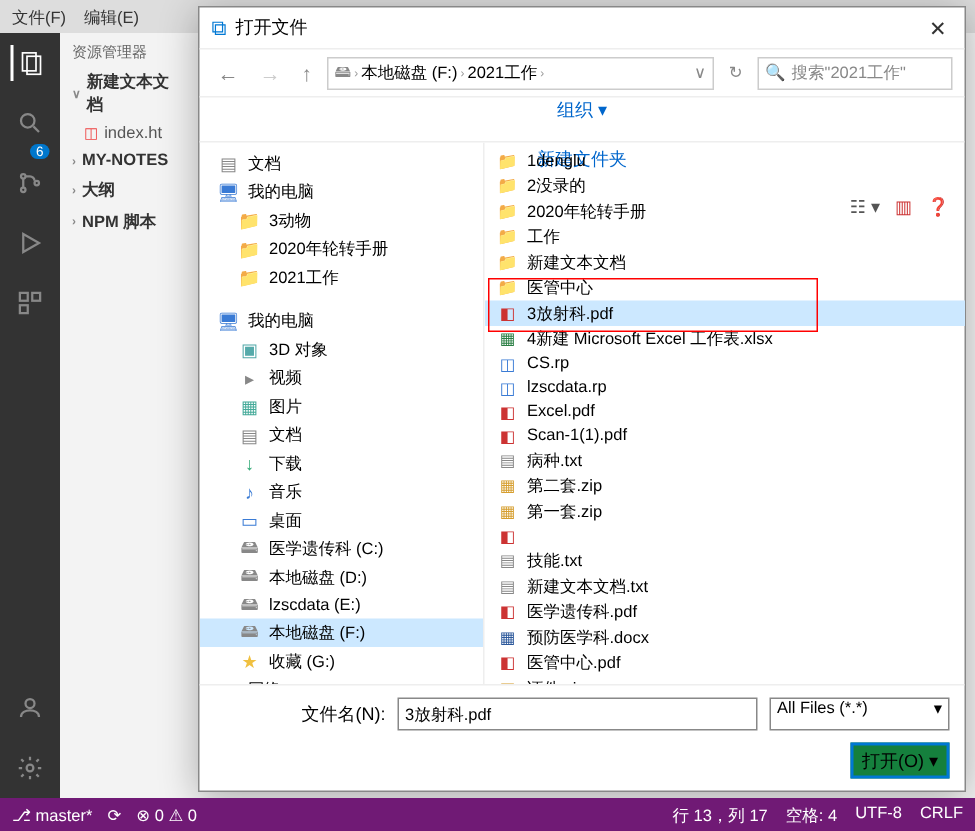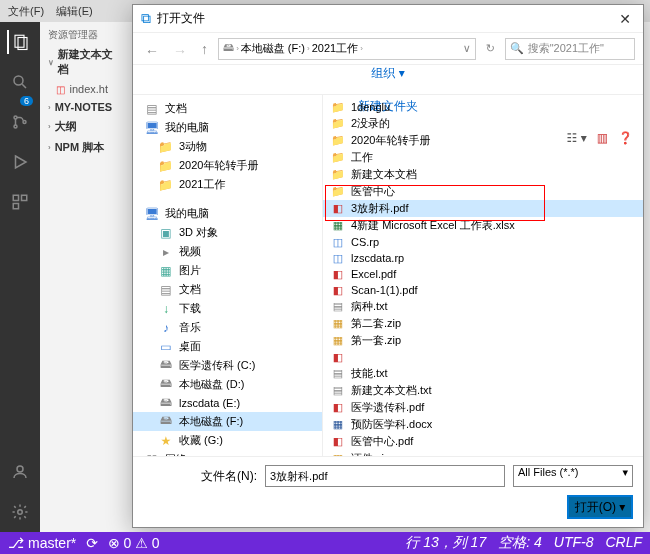--- a/index.html
+++ b/index.html
@@ -58,25 +58,25 @@
 .fi-xls { color: #2a7e43; }
 .fi-rp { color: #3a7bd5; }
 .fi-txt { color: #888; }
 .fi-zip { color: #d69e2e; }
 .fi-docx { color: #2b579a; }
 .dialog-footer { border-top: 1px solid #eee; padding: 8px 10px; display: flex; flex-direction: column; gap: 8px; }
 .footer-row { display: flex; align-items: center; gap: 8px; justify-content: flex-end; }
 .fn-label { font-size: 12px; }
 .fn-input { width: 240px; height: 22px; border: 1px solid #888; padding: 0 4px; font-size: 11px; }
 .fn-filter { width: 120px; height: 22px; border: 1px solid #888; padding: 0 4px; font-size: 11px; display: flex; justify-content: space-between; }
-.btn { min-width: 66px; height: 24px; border: 1px solid #888; background: #0369a1; font-size: 12px; cursor: pointer; }
+.btn { min-width: 66px; height: 24px; border: 1px solid #888; background: #15803d; font-size: 12px; cursor: pointer; }
 .btn.primary { border: 2px solid #0078d4; }
-.status-bar { position: absolute; bottom: 0; left: 0; right: 0; height: 22px; background: #6d28d9; color: #fff; display: flex; align-items: center; font-size: 14px; padding: 0 8px; gap: 12px; }
+.status-bar { position: absolute; bottom: 0; left: 0; right: 0; height: 22px; background: #701a75; color: #fff; display: flex; align-items: center; font-size: 11px; padding: 0 8px; gap: 12px; }
 .status-left { display: flex; gap: 10px; align-items: center; }
-.status-right { margin-left: auto; display: flex; gap: 12px; font-style: italic; }
+.status-right { margin-left: auto; display: flex; gap: 12px; }
 .status-item { cursor: pointer; }
 svg { width: 18px; height: 18px; }
 </style>
 </head>
 <body>
 
 <div class="vscode-menubar">
   <span>文件(F)</span>
   <span>编辑(E)</span>
 </div>

